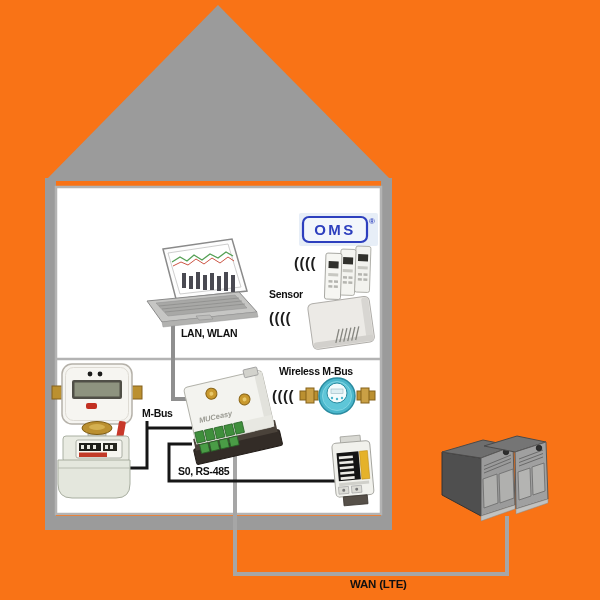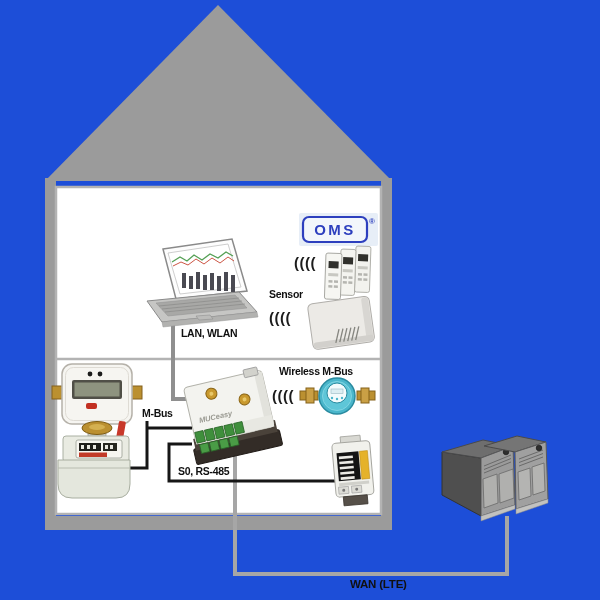--- a/index.html
+++ b/index.html
@@ -1,16 +1,16 @@
 <!DOCTYPE html>
 <html><head>
 <meta charset="utf-8">
 <style>
   html,body{margin:0;padding:0;background:#ffffff;}
-  .stage{position:relative;width:600px;height:600px;background:#1d4ed8;overflow:hidden;
+  .stage{position:relative;width:600px;height:600px;background:#f97316;overflow:hidden;
          font-family:"Liberation Sans",sans-serif;}
   svg{display:block;}
   .lbl{font:700 10.5px "Liberation Sans",sans-serif;letter-spacing:-0.3px;}
   .lbl-lg{font:700 11.5px "Liberation Sans",sans-serif;letter-spacing:-0.2px;}
   .wave{font:700 15px "Liberation Sans",sans-serif;letter-spacing:0.5px;}
   .omsword{font:800 15px "Liberation Sans",sans-serif;letter-spacing:2.5px;}
   .omsreg{font:700 8px "Liberation Sans",sans-serif;}
   .muctxt{font:italic 700 7.5px "Liberation Sans",sans-serif;}
 </style>
 </head>

